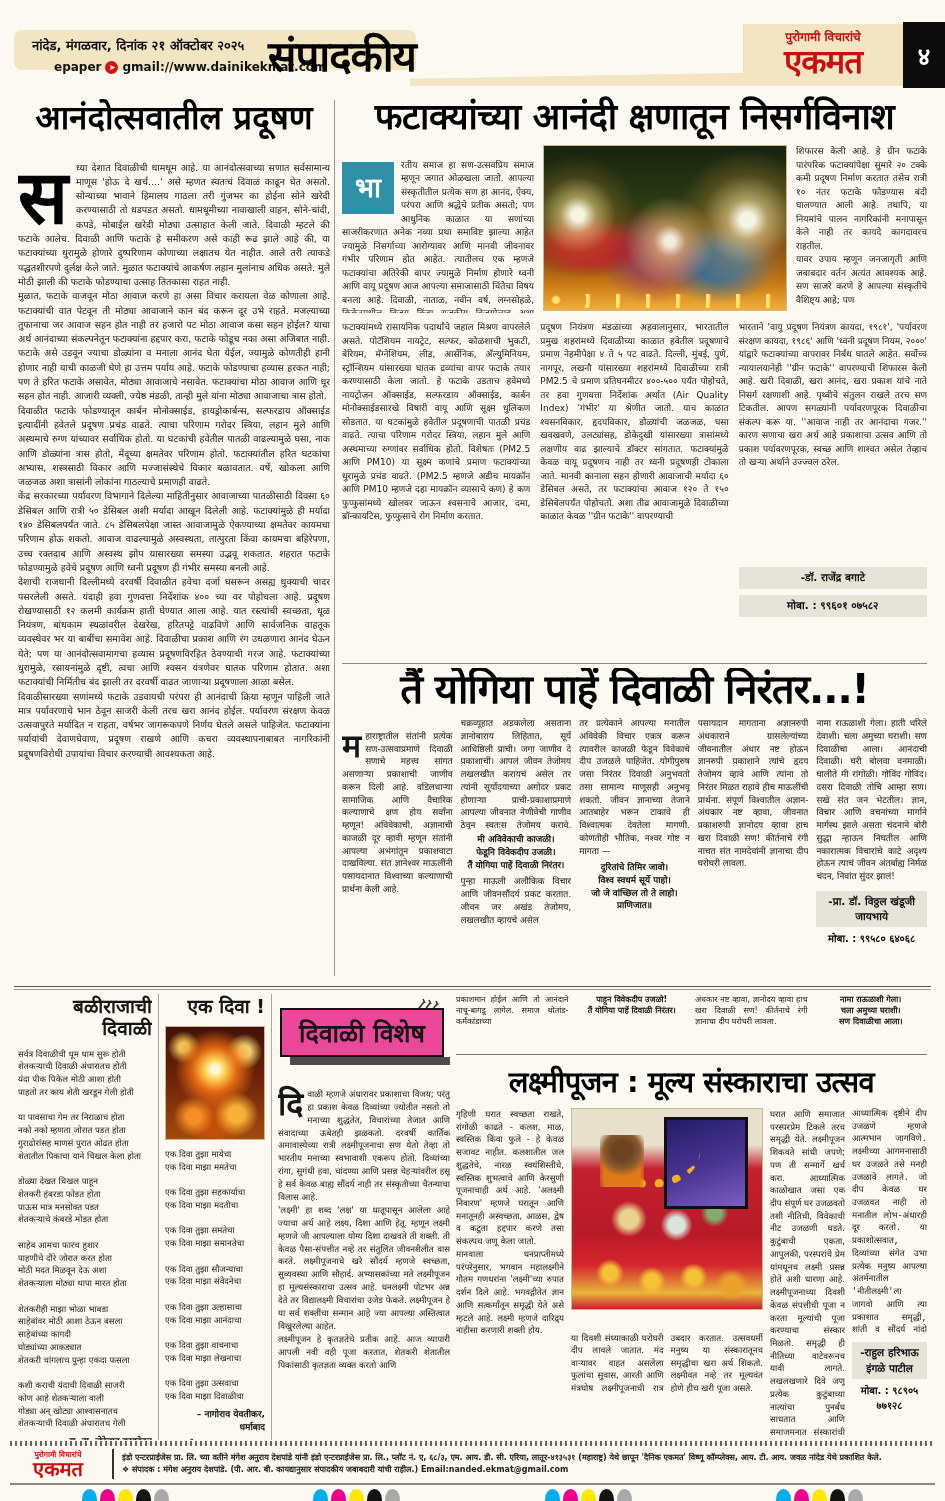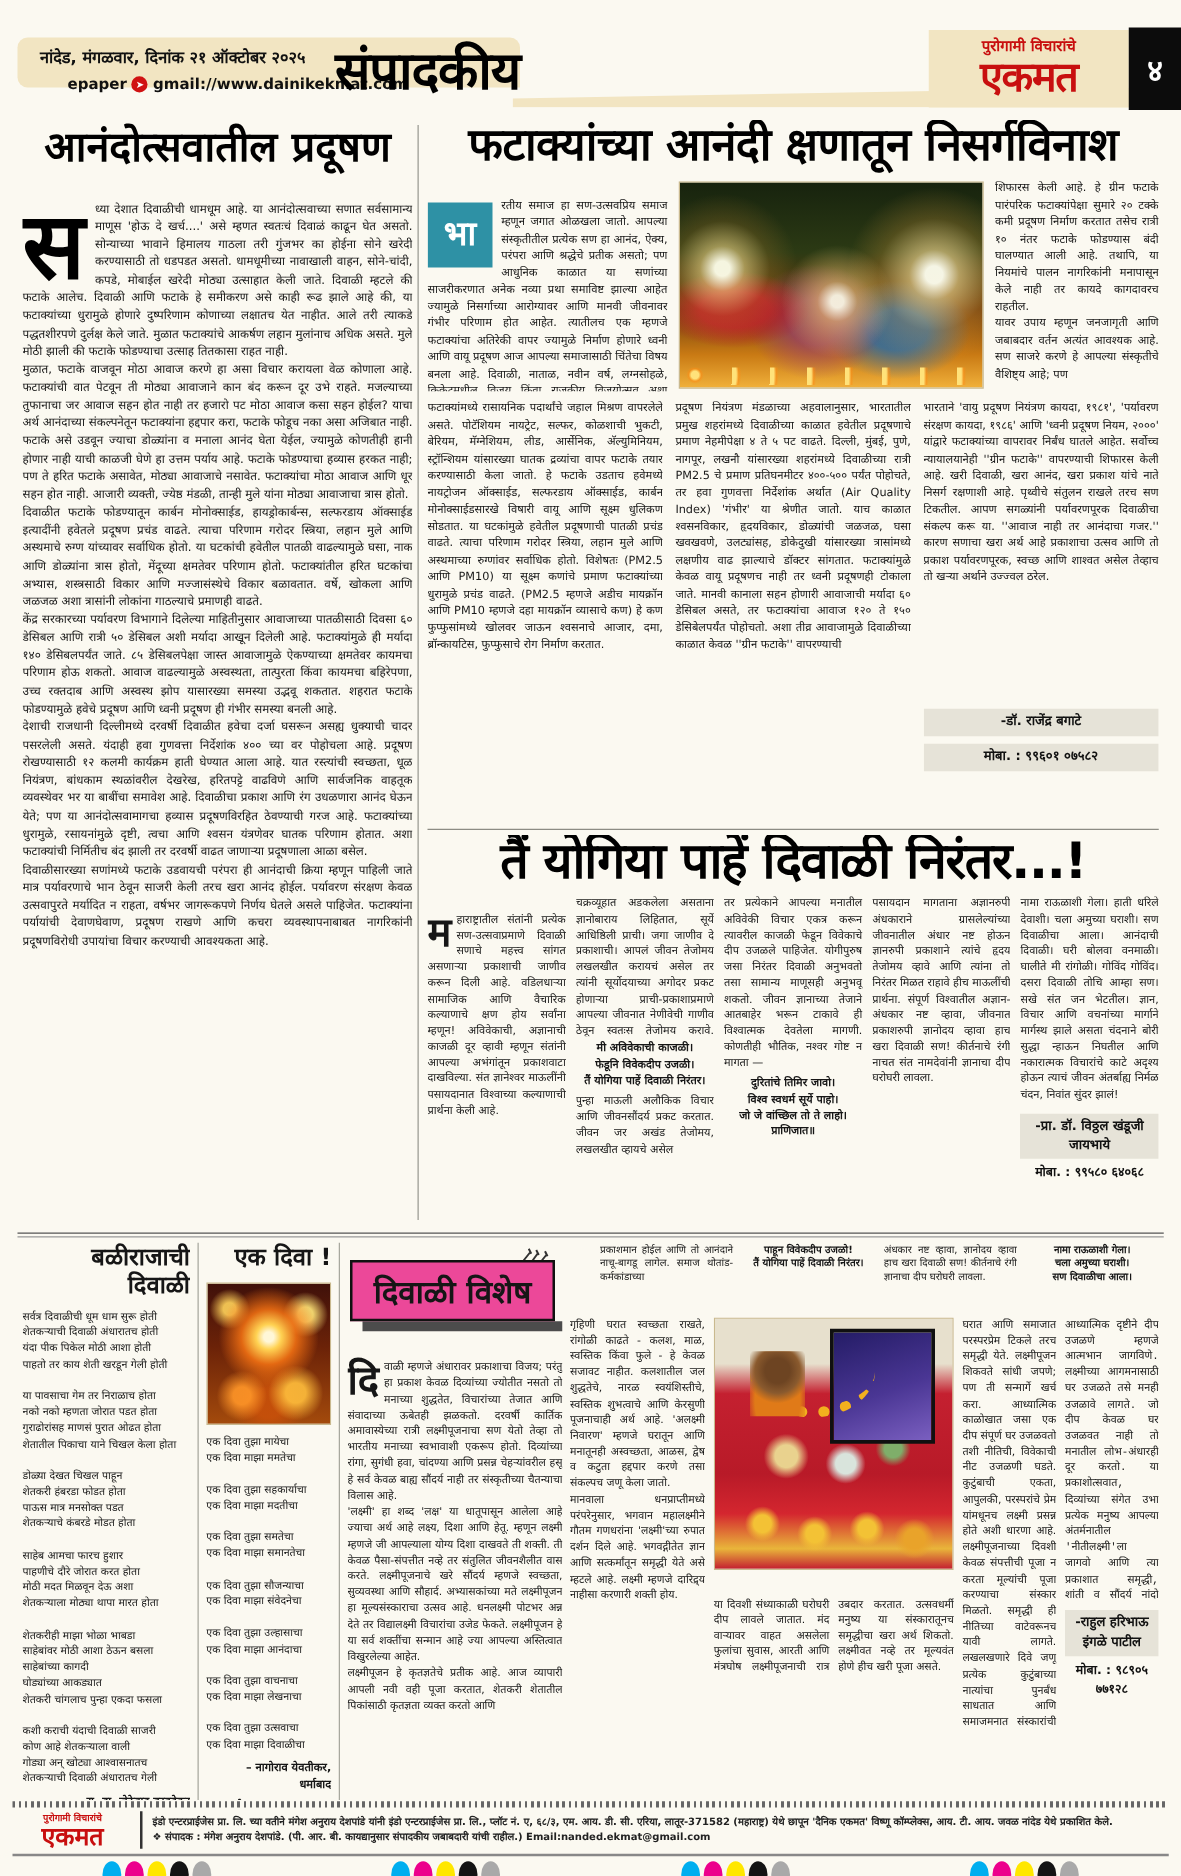--- a/index.html
+++ b/index.html
@@ -74,21 +74,21 @@
       radial-gradient(circle at 72% 78%, rgba(255,190,60,.9) 0 8px, transparent 22px),
       radial-gradient(circle at 50% 85%, rgba(200,80,10,.9) 0 12px, transparent 30px),
       linear-gradient(180deg,#40110a 0%,#6b2208 45%,#a34a0c 100%);}
   .vishesh-col{width:172px;flex:none;overflow:hidden;position:relative;}
   .vishesh-box{border:2.5px solid #111;padding:5px 8px 6px 8px;text-align:center;font-size:25px;font-weight:800;margin:14px 6px 0 2px;position:relative;background:#ec4899;}
   .vishesh-bar{height:8px;background:#4c4c4c;margin:0 0 10px 12px;}
   .doodle{position:absolute;right:2px;top:0;}
   .drop-di{float:left;font-size:32px;line-height:.9;font-weight:700;padding:2px 4px 0 0;}
   .vishesh-body{font-size:8.6px;line-height:1.5;height:360px;overflow:hidden;}
   .lakshmi-sec{flex:1;overflow:hidden;}
-  .tail-strip{display:flex;gap:7px;height:56px;overflow:hidden;margin-bottom:4px;margin-left:24px;}
+  .tail-strip{display:flex;gap:7px;height:56px;overflow:hidden;margin-bottom:4px;}
   .tailcol{flex:1;font-size:8px;line-height:1.4;overflow:hidden;}
   .tail-center{text-align:center;font-weight:800;white-space:pre-line;}
   .lakshmi-headline{border-top:1px solid #777;font-size:29px;font-weight:800;text-align:center;padding-top:6px;margin-bottom:8px;color:#000;letter-spacing:-.5px;}
   .l-cols{display:flex;gap:7px;height:330px;}
   .lcol1{width:108px;flex:none;font-size:8.6px;line-height:1.48;overflow:hidden;}
   .lmid{width:192px;flex:none;overflow:hidden;}
   .photo-puja{width:190px;height:200px;border:1px solid #c9b98e;position:relative;overflow:hidden;
     background:
       radial-gradient(circle at 20% 82%, #f3c235 0 7px, transparent 14px),
       radial-gradient(circle at 42% 86%, #f3c235 0 7px, transparent 14px),
@@ -294,20 +294,21 @@
     <div class="lakshmi-sec">
       <div class="tail-strip">
         <div class="tailcol jt">प्रकाशमान होईल आणि तो आनंदाने नाचू-बागडू लागेल. समाज थोतांड-कर्मकांडाच्या</div>
         <div class="tailcol tail-center">पाहून विवेकदीप उजळो!
 तैं योगिया पाहें दिवाळी निरंतर।</div>
         <div class="tailcol jt">अंधकार नष्ट व्हावा, ज्ञानोदय व्हावा हाच खरा दिवाळी सण! कीर्तनाचे रंगी ज्ञानाचा दीप घरोघरी लावला.</div>
         <div class="tailcol tail-center">नामा राऊळाशी गेला।
 चला अमुच्या घराशी।
 सण दिवाळीचा आला।</div>
       </div>
+      <div class="lakshmi-headline">लक्ष्मीपूजन : मूल्य संस्काराचा उत्सव</div>
       <div class="l-cols">
         <div class="lcol1 jt">गृहिणी घरात स्वच्छता राखते, रांगोळी काढते - कलश, माळ, स्वस्तिक किंवा फुले - हे केवळ सजावट नाहीत. कलशातील जल शुद्धतेचे, नारळ स्वयंशिस्तीचे, स्वस्तिक शुभत्वाचे आणि केरसुणी पूजनाचाही अर्थ आहे. 'अलक्ष्मी निवारण' म्हणजे घरातून आणि मनातूनही अस्वच्छता, आळस, द्वेष व कटुता हद्दपार करणे तसा संकल्पच जणू केला जातो.
 मानवाला धनप्राप्तीमध्ये परंपरेनुसार, भगवान महालक्ष्मीने गौतम गणधरांना 'लक्ष्मी'च्या रुपात दर्शन दिले आहे. भगवद्गीतेत ज्ञान आणि सत्कर्मांतून समृद्धी येते असे म्हटले आहे. लक्ष्मी म्हणजे दारिद्र्य नाहीसा करणारी शक्ती होय.</div>
         <div class="lmid">
           <div class="photo-puja">
             <div class="puja-frame"></div>
             <div class="puja-garland"></div>
             <div class="puja-idol"></div>
           </div>
           <div class="l-under jt">या दिवशी संध्याकाळी घरोघरी दीप लावले जातात. मंद वाऱ्यावर वाहत असलेला फुलांचा सुवास, आरती आणि मंत्रघोष लक्ष्मीपूजनाची रात्र उबदार करतात. उत्सवधर्मी मनुष्य या संस्कारातूनच समृद्धीचा खरा अर्थ शिकतो. लक्ष्मीवत नव्हे तर मूल्यवंत होणे हीच खरी पूजा असते.</div>
@@ -323,21 +324,21 @@
   </div>
 
   <div class="dash-strip"></div>
   <div class="footer">
     <div class="f-row">
       <div class="f-logo">
         <div class="f-tag">पुरोगामी विचारांचे</div>
         <div class="f-name">एकमत</div>
       </div>
       <div class="f-lines">
-        <div>इंडो एन्टरप्राईजेस प्रा. लि. च्या वतीने मंगेश अनुराय देशपांडे यांनी इंडो एन्टरप्राईजेस प्रा. लि., प्लॉट नं. ए, ६८/३, एम. आय. डी. सी. एरिया, लातूर-371582 (महाराष्ट्र) येथे छापून 'दैनिक एकमत' विष्णू कॉम्प्लेक्स, आय. टी. आय. जवळ नांदेड येथे प्रकाशित केले.</div>
+        <div>इंडो एन्टरप्राईजेस प्रा. लि. च्या वतीने मंगेश अनुराय देशपांडे यांनी इंडो एन्टरप्राईजेस प्रा. लि., प्लॉट नं. ए, ६८/३, एम. आय. डी. सी. एरिया, लातूर-४१३५३१ (महाराष्ट्र) येथे छापून 'दैनिक एकमत' विष्णू कॉम्प्लेक्स, आय. टी. आय. जवळ नांदेड येथे प्रकाशित केले.</div>
         <div>❖ संपादक : मंगेश अनुराय देशपांडे. (पी. आर. बी. कायद्यानुसार संपादकीय जबाबदारी यांची राहील.)  Email:nanded.ekmat@gmail.com</div>
       </div>
     </div>
     <div class="f-sep"></div>
     <div class="dots-row">
       <span class="dot-group">
           <span class="dot" style="background: rgb(0, 174, 239);"></span>
           <span class="dot" style="background: rgb(236, 0, 140);"></span>
           <span class="dot" style="background: rgb(255, 231, 0);"></span>
           <span class="dot" style="background: rgb(20, 20, 20);"></span>

